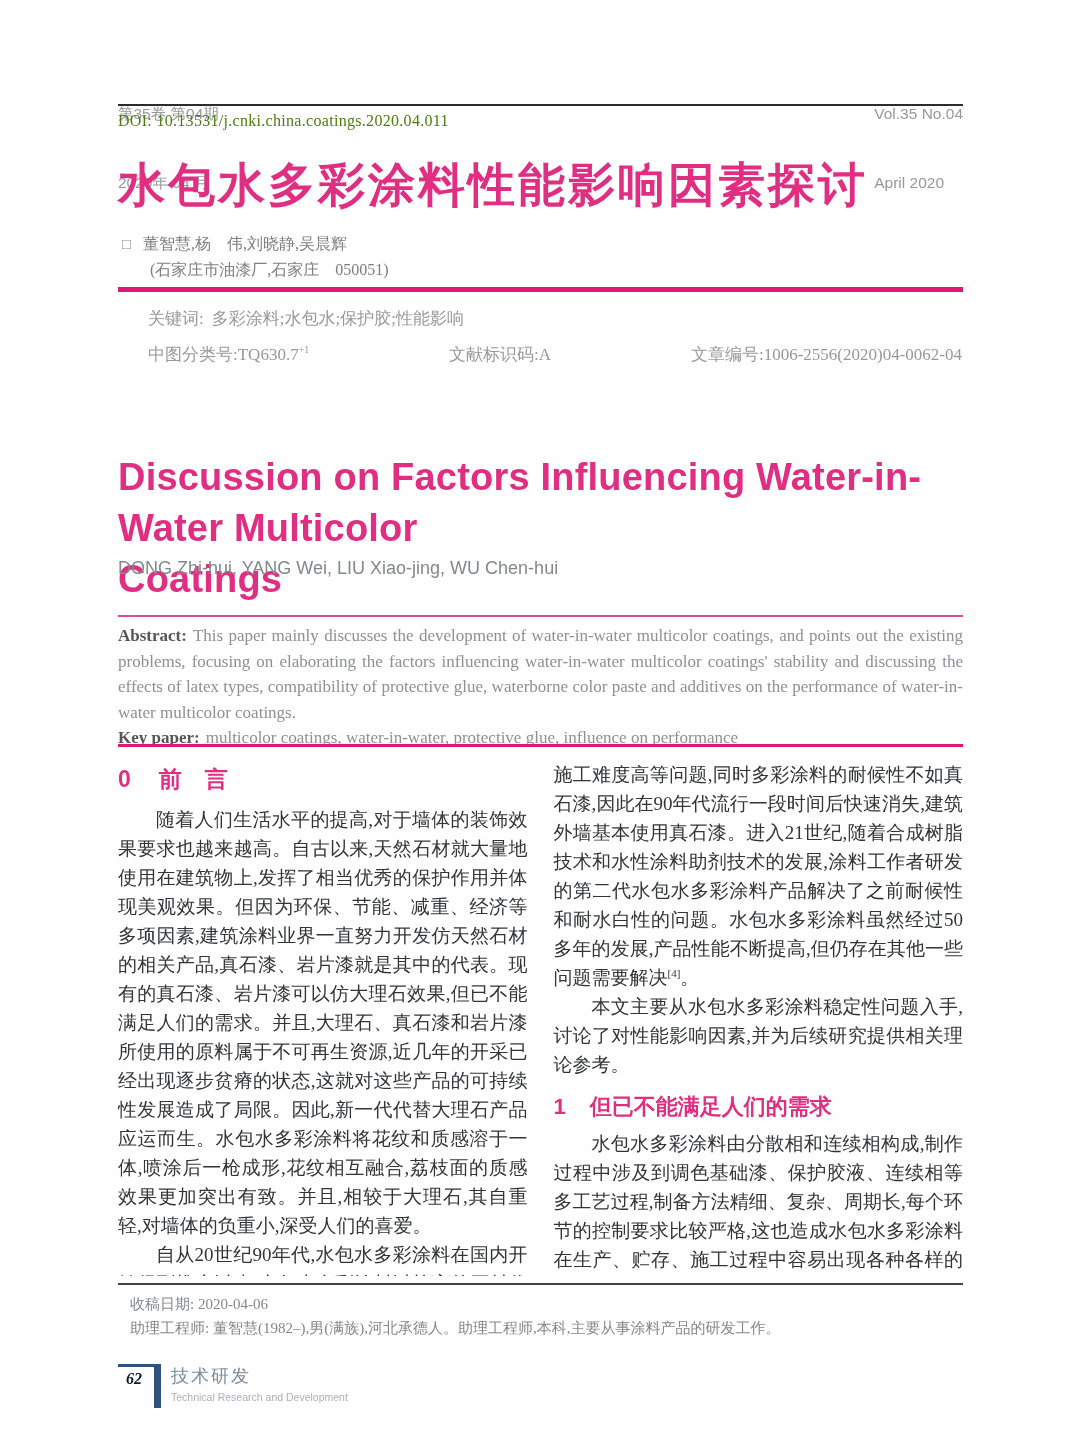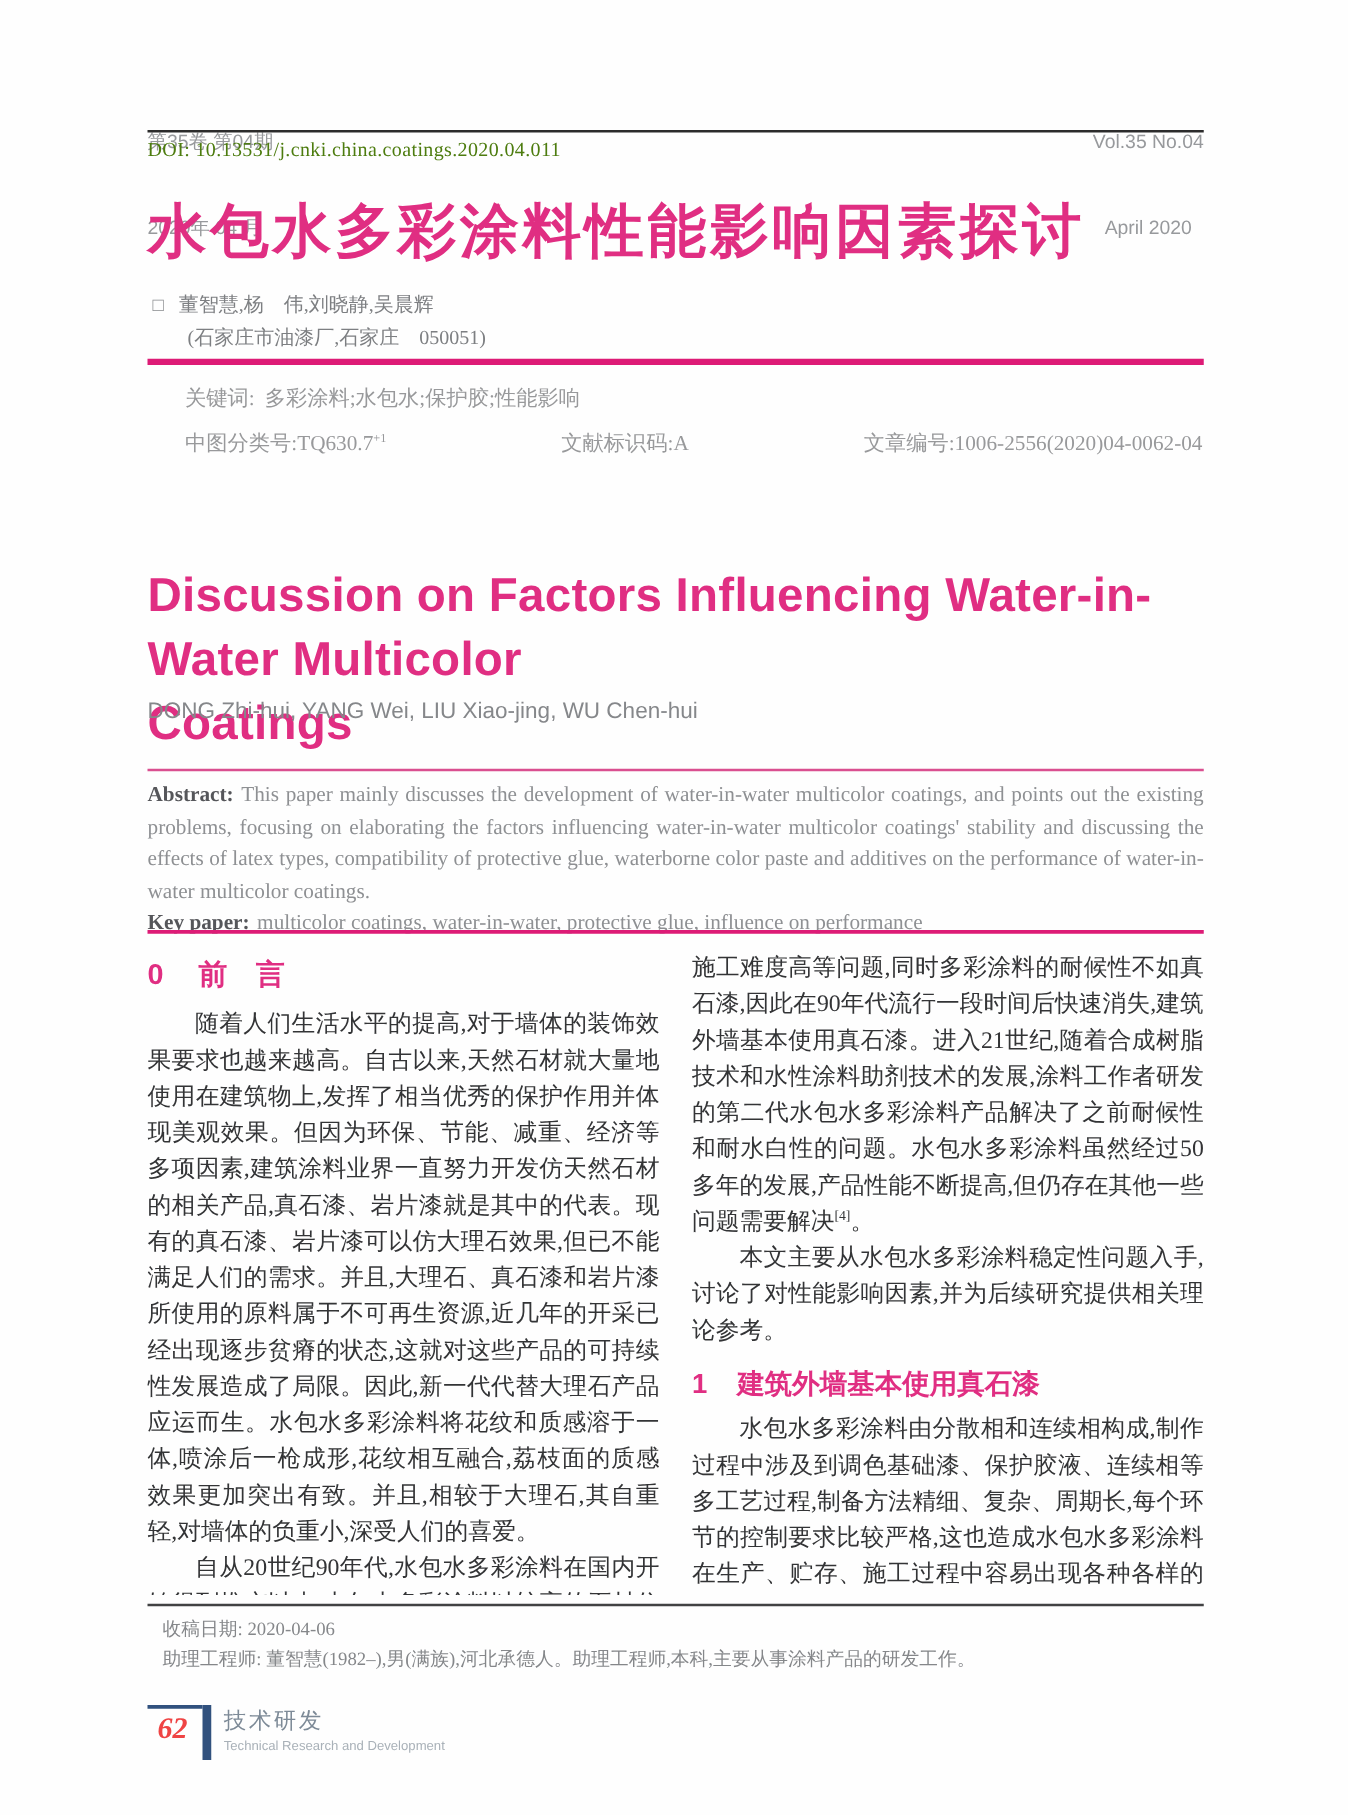--- a/index.html
+++ b/index.html
@@ -17,21 +17,21 @@
   
   .jheader {
     left: 118px; top: 56px; width: 845px;
     display: flex; justify-content: space-between;
     color: #97999c;
     font-family: "Liberation Sans", "DejaVu Sans", sans-serif;
     font-size: 15.5px; line-height: 23px;
     white-space: pre;
   }
   .jheader .center { text-align: center; letter-spacing: 1px; }
-  .jheader .right  { text-align: center; }
+  .jheader .right  { text-align: left; }
   .rule-black { left: 118px; top: 104px; width: 845px; height: 2px; background: #2c2c2c; }
   .doi { left: 118px; top: 112px; font-size: 16px; color: #4d7c0f; letter-spacing: 0.3px; }
 
   
   .title-cn {
     left: 118px; top: 154px; width: 860px;
     font-family: "Liberation Sans", "DejaVu Sans", sans-serif;
     font-weight: bold; font-size: 47px; letter-spacing: 3px;
     color: #e02e82;
   }
@@ -101,21 +101,21 @@
   .footnotes { left: 130px; top: 1292px; width: 830px; font-size: 15px; line-height: 24px; color: #85878a; }
   .footnotes .row { white-space: pre; }
 
   
   .pagefoot { left: 118px; top: 1364px; display: flex; align-items: flex-start; }
   .numbox {
     border-top: 3px solid #31517e;
     padding: 3px 12px 0 8px;
     font-family: "Liberation Serif", "DejaVu Serif", serif;
     font-style: italic; font-weight: bold;
-    font-size: 24px; color: #ef4444;
+    font-size: 16px; color: #0f172a;
   }
   .vbar { width: 7px; height: 44px; background: #31517e; }
   .collabel { padding-left: 10px; font-family: "Liberation Sans", "DejaVu Sans", sans-serif; }
   .collabel .cn { font-size: 18px; color: #7d8a97; letter-spacing: 2px; }
   .collabel .en { font-size: 10.5px; color: #a9b1b8; margin-top: 3px; }
 </style>
 </head>
 <body>
 
 <div class="page">
@@ -170,21 +170,21 @@
         <span>前　言</span>
       </div>
       <p class="para">随着人们生活水平的提高,对于墙体的装饰效果要求也越来越高。自古以来,天然石材就大量地使用在建筑物上,发挥了相当优秀的保护作用并体现美观效果。但因为环保、节能、减重、经济等多项因素,建筑涂料业界一直努力开发仿天然石材的相关产品,真石漆、岩片漆就是其中的代表。现有的真石漆、岩片漆可以仿大理石效果,但已不能满足人们的需求。并且,大理石、真石漆和岩片漆所使用的原料属于不可再生资源,近几年的开采已经出现逐步贫瘠的状态,这就对这些产品的可持续性发展造成了局限。因此,新一代代替大理石产品应运而生。水包水多彩涂料将花纹和质感溶于一体,喷涂后一枪成形,花纹相互融合,荔枝面的质感效果更加突出有致。并且,相较于大理石,其自重轻,对墙体的负重小,深受人们的喜爱。</p>
       <p class="para"><span>自从20世纪90年代,水包水多彩涂料在国内开始得到推广以来,水包水多彩涂料以较高的石材仿真度、较高的环境友好性及特定的功能性逐渐赢得了市场的青睐</span></p>
     </div>
     <div class="col">
       <p class="para noindent"><span>施工难度高等问题,同时多彩涂料的耐候性不如真石漆,因此在90年代流行一段时间后快速消失,建筑外墙基本使用真石漆。进入21世纪,随着合成树脂技术和水性涂料助剂技术的发展,涂料工作者研发的第二代水包水多彩涂料产品解决了之前耐候性和耐水白性的问题。水包水多彩涂料虽然经过50多年的发展,产品性能不断提高,但仍存在其他一些问题需要解决</span><sup>[4]</sup><span>。</span></p>
       <p class="para">本文主要从水包水多彩涂料稳定性问题入手,讨论了对性能影响因素,并为后续研究提供相关理论参考。</p>
       <div class="h-sec h1">
         <span class="h-num">1</span>
-        <span>建筑外墙基本使用真石漆</span>
+        <span>但已不能满足人们的需求</span>
       </div>
       <p class="para"><span>水包水多彩涂料由分散相和连续相构成,制作过程中涉及到调色基础漆、保护胶液、连续相等多工艺过程,制备方法精细、复杂、周期长,每个环节的控制要求比较严格,这也造成水包水多彩涂料在生产、贮存、施工过程中容易出现各种各样的问题</span></p>
 
     </div>
   </div>
 
   <div class="abs footnote-rule"></div>
   <div class="abs footnotes">
     <div class="row"><span>收稿日期:</span><span> </span><span>2020-04-06</span></div>
     <div class="row"><span>助理工程师:</span><span> </span><span>董智慧(1982–),男(满族),河北承德人。助理工程师,本科,主要从事涂料产品的研发工作。</span></div>

